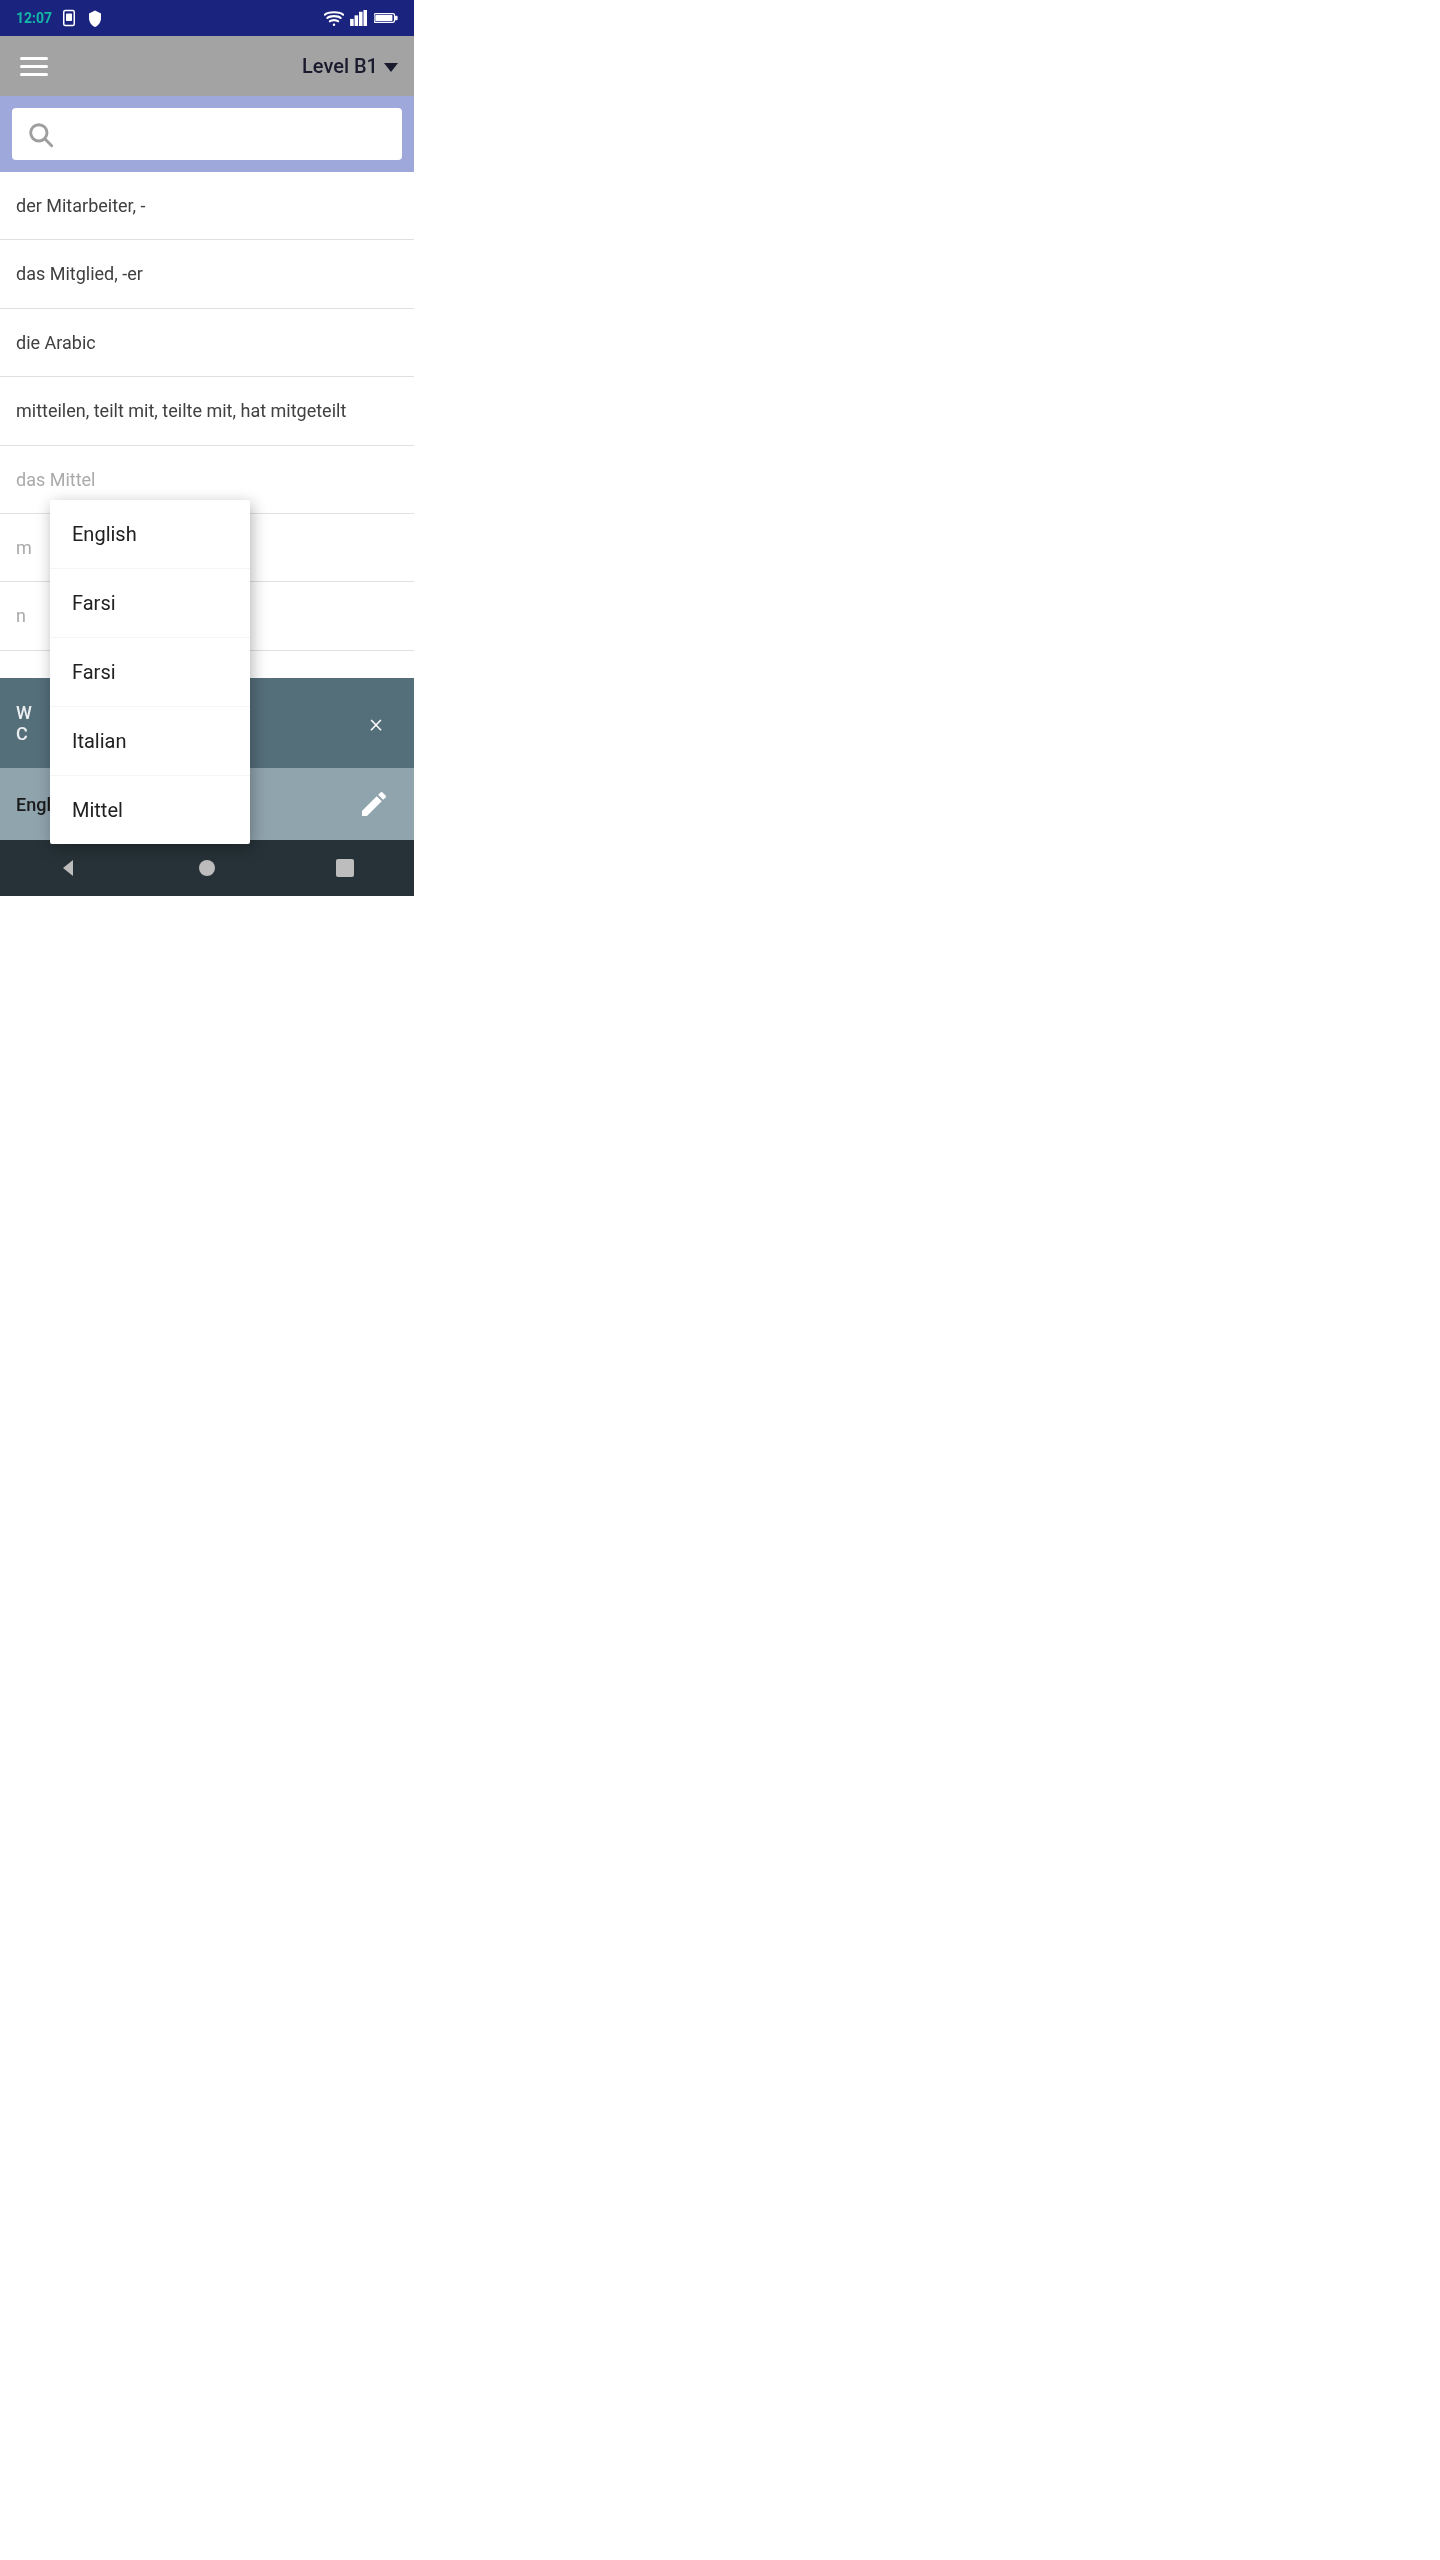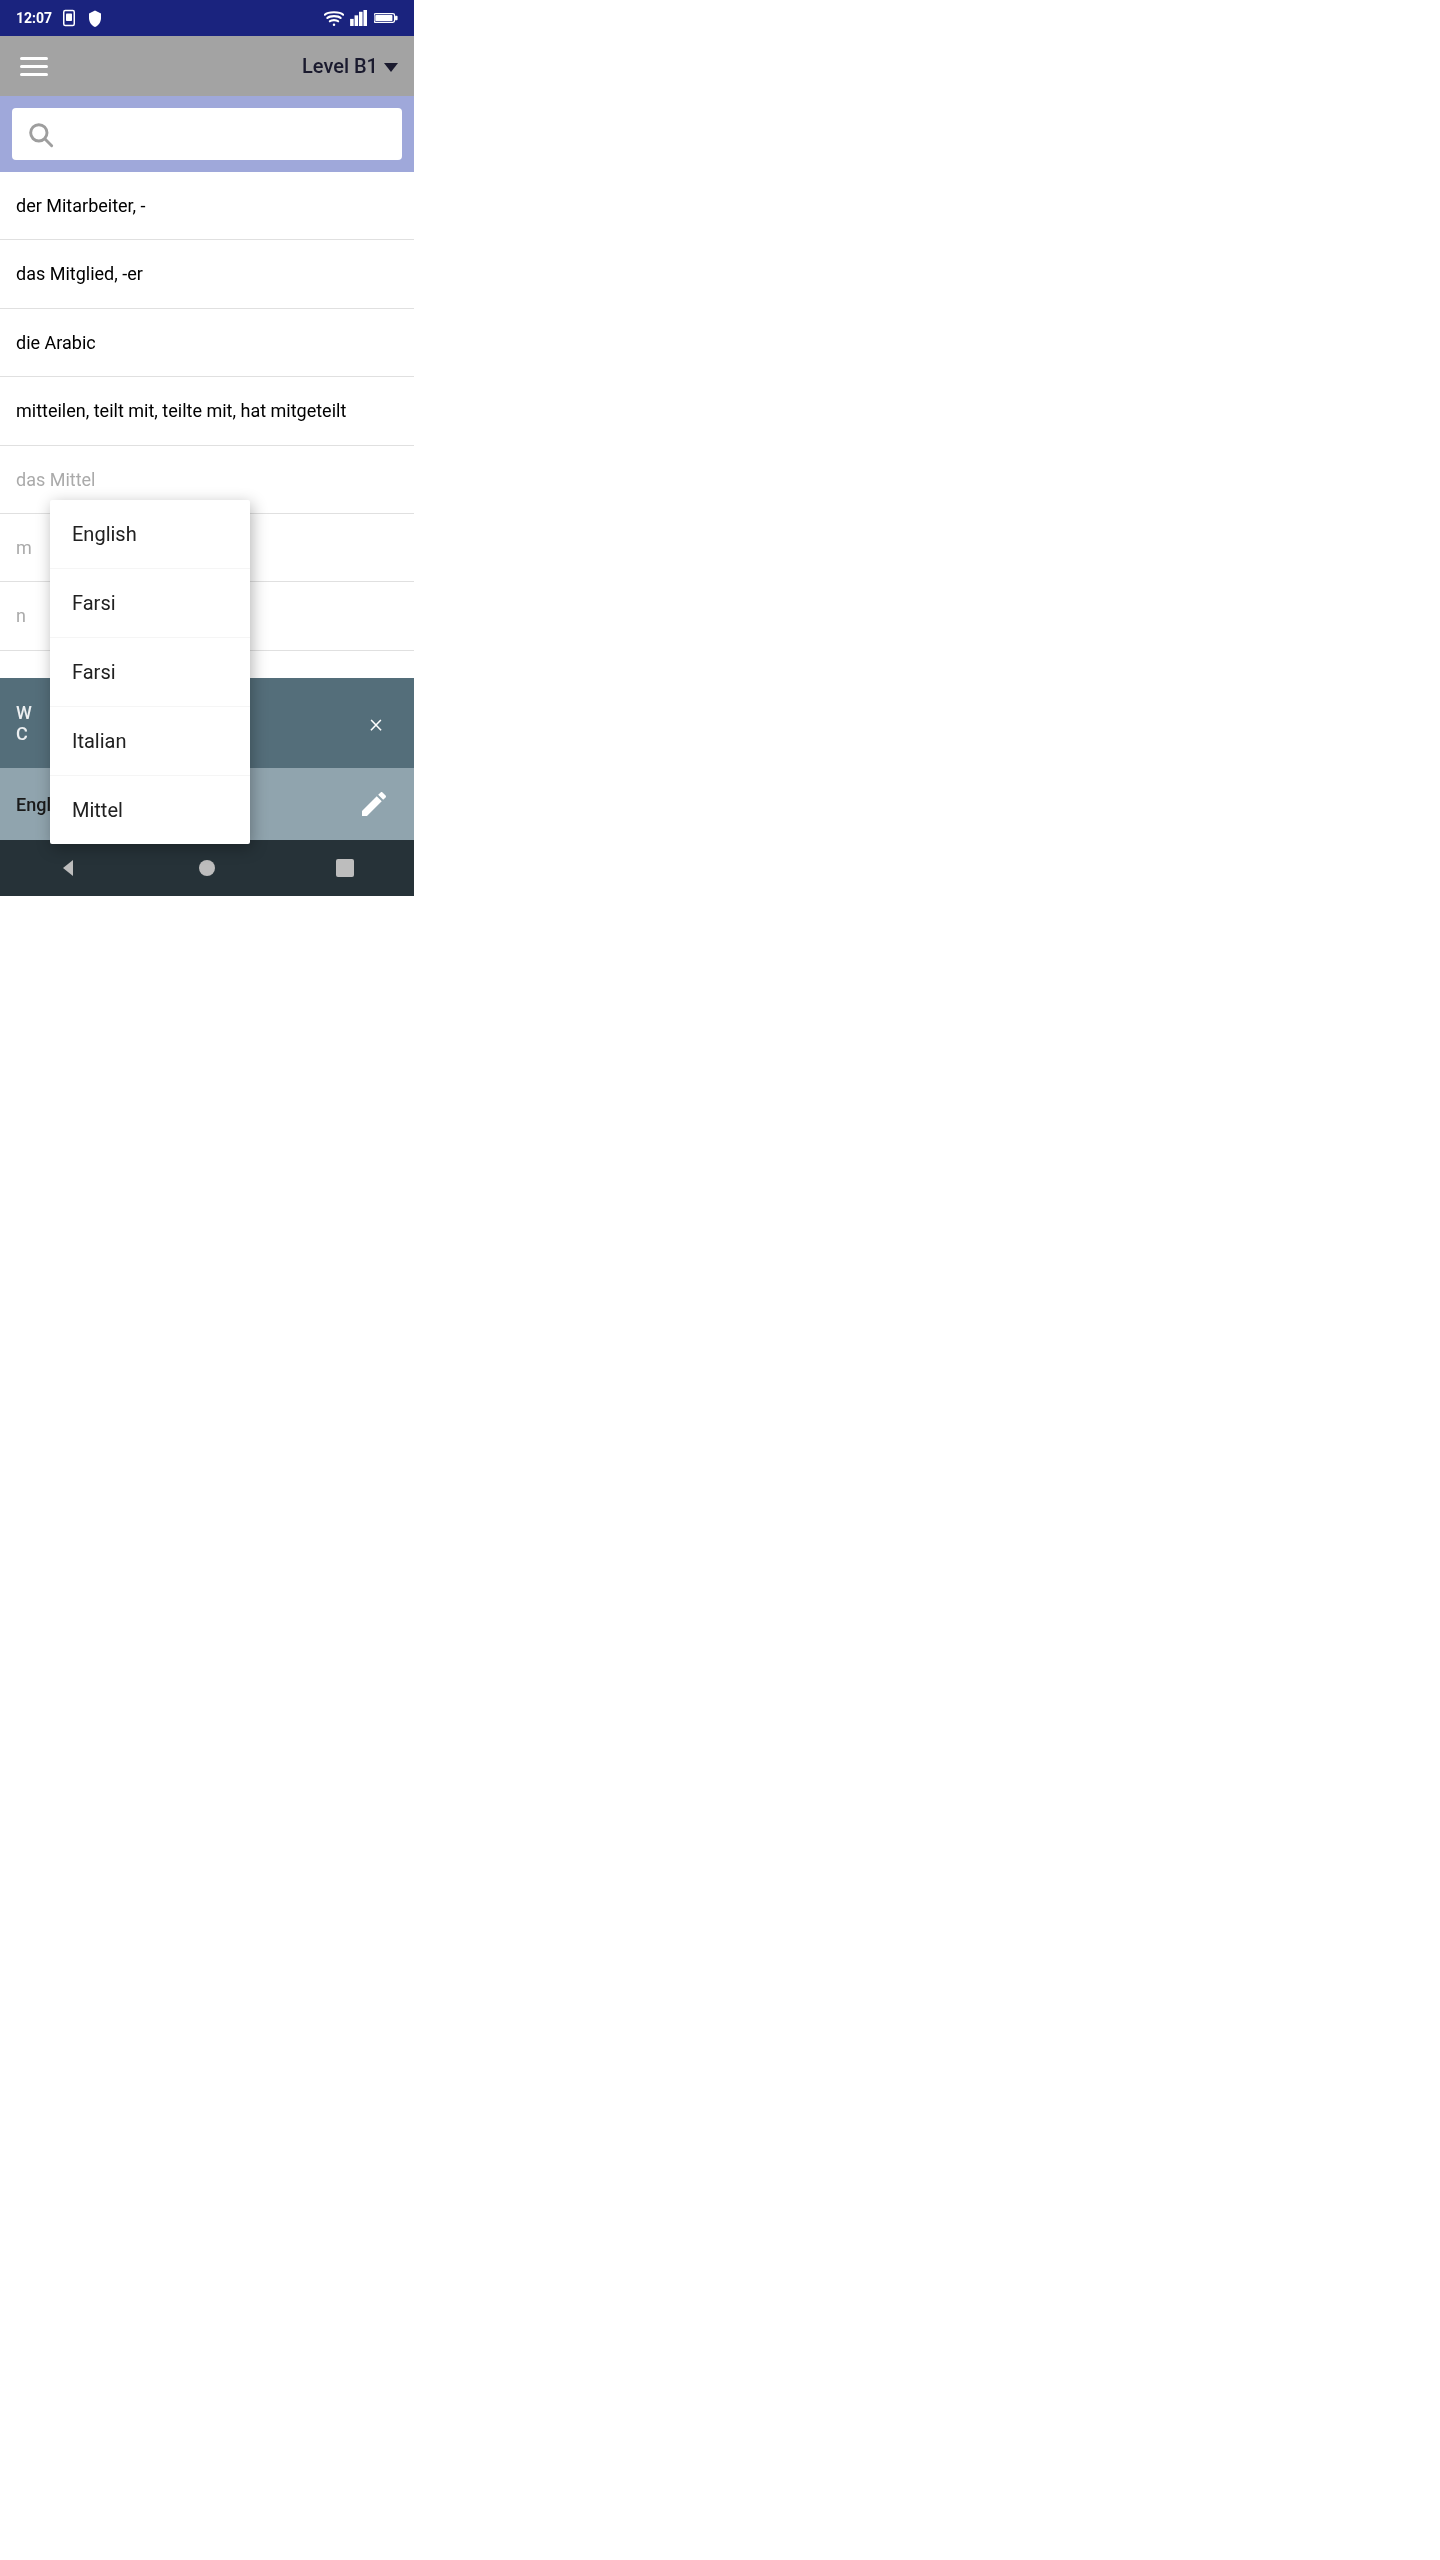--- a/index.html
+++ b/index.html
@@ -10,21 +10,21 @@
       min-height: 896px;
       font-family: 'Roboto', Arial, sans-serif;
       background: #fff;
       position: relative;
       overflow: hidden;
     }
 
     
     .status-bar {
       background: #1a237e;
-      color: #ffffff;
+      color: #14b8a6;
       display: flex;
       align-items: center;
       justify-content: space-between;
       padding: 6px 16px;
       height: 36px;
       font-size: 14px;
       font-weight: bold;
     }
 
     .status-bar-left {
@@ -119,21 +119,21 @@
 
     
     .word-list {
       background: #fff;
     }
 
     .word-item {
       padding: 22px 16px;
       border-bottom: 1px solid #e0e0e0;
       font-size: 18px;
-      color: #000000;
+      color: #404040;
       line-height: 1.3;
     }
 
     
     .bottom-overlay {
       position: absolute;
       bottom: 0;
       left: 0;
       right: 0;
       z-index: 10;

